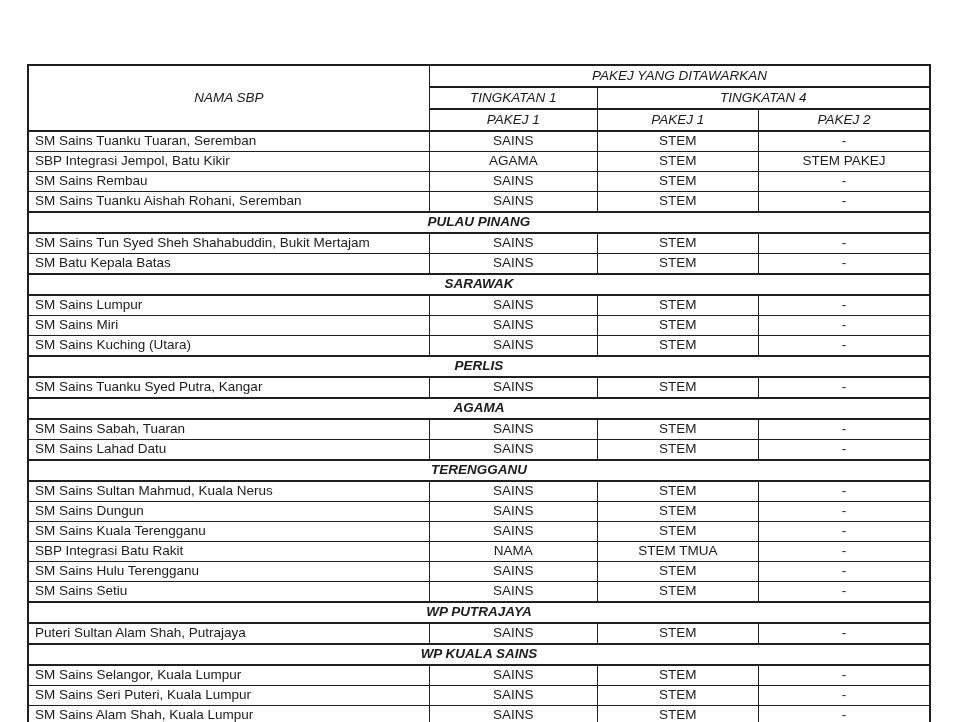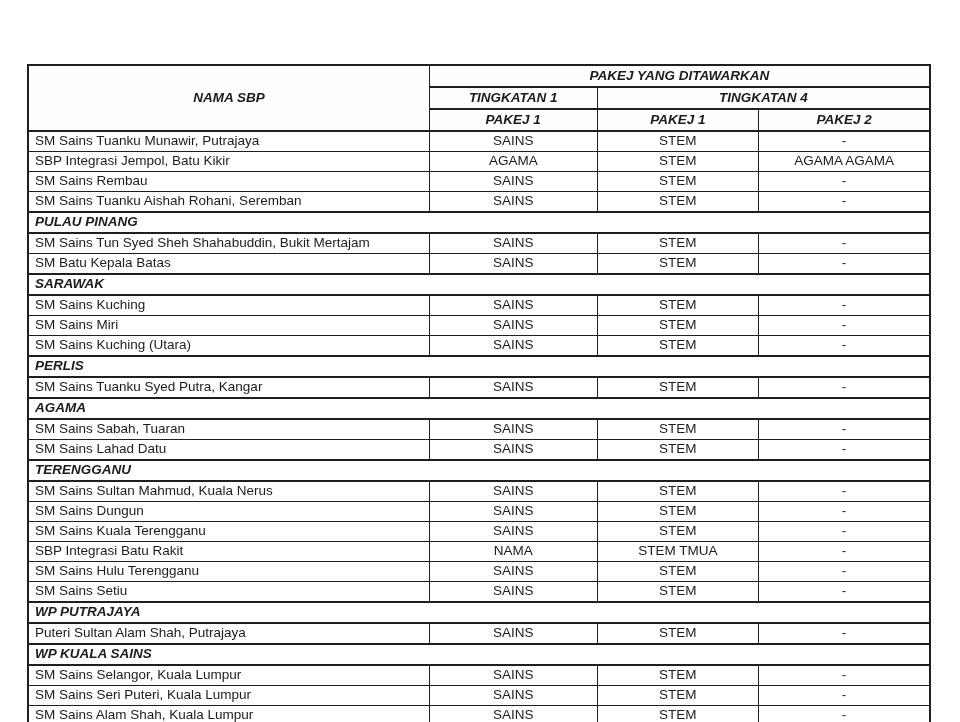--- a/index.html
+++ b/index.html
@@ -28,34 +28,34 @@
   table.sbp th, table.sbp td {
     border: 1px solid #1f1f1f;
     padding: 0 6px;
     height: 19px;
     line-height: 1.05;
     font-size: 13.5px;
     overflow: hidden;
     white-space: nowrap;
   }
   table.sbp thead th {
-    font-weight: bold;
+    font-weight: normal;
     font-style: italic;
     text-align: center;
     height: 20px;
     border-bottom-width: 2px;
     background: #fefefe;
   }
   table.sbp thead tr.group-row th { border-bottom-width: 2px; }
   td.name-cell { text-align: left; }
   td.pkg-cell { text-align: center; }
   tr.section-row td {
     font-weight: bold;
     font-style: italic;
-    text-align: left;
+    text-align: center;
     border-top-width: 2px;
     border-bottom-width: 2px;
   }
 </style>
 </head>
 <body>
 
 <div class="page">
   <div class="table-wrap">
     <table class="sbp">
@@ -75,30 +75,30 @@
           <th colspan="2">TINGKATAN 4</th>
         </tr>
         <tr>
           <th>PAKEJ 1</th>
           <th>PAKEJ 1</th>
           <th>PAKEJ 2</th>
         </tr>
       </thead>
       <tbody id="table-body">
           <tr class="school-row">
-            <td class="name-cell">SM Sains Tuanku Munawir, Putrajaya</td>
+            <td class="name-cell">SM Sains Tuanku Tuaran, Seremban</td>
             <td class="pkg-cell">SAINS</td>
             <td class="pkg-cell">STEM</td>
             <td class="pkg-cell">-</td>
           </tr>
           <tr class="school-row">
             <td class="name-cell">SBP Integrasi Jempol, Batu Kikir</td>
             <td class="pkg-cell">AGAMA</td>
             <td class="pkg-cell">STEM</td>
-            <td class="pkg-cell">AGAMA AGAMA</td>
+            <td class="pkg-cell">STEM PAKEJ</td>
           </tr>
           <tr class="school-row">
             <td class="name-cell">SM Sains Rembau</td>
             <td class="pkg-cell">SAINS</td>
             <td class="pkg-cell">STEM</td>
             <td class="pkg-cell">-</td>
           </tr>
           <tr class="school-row">
             <td class="name-cell">SM Sains Tuanku Aishah Rohani, Seremban</td>
             <td class="pkg-cell">SAINS</td>
@@ -117,21 +117,21 @@
           <tr class="school-row">
             <td class="name-cell">SM Batu Kepala Batas</td>
             <td class="pkg-cell">SAINS</td>
             <td class="pkg-cell">STEM</td>
             <td class="pkg-cell">-</td>
           </tr>
           <tr class="section-row">
             <td colspan="4">SARAWAK</td>
           </tr>
           <tr class="school-row">
-            <td class="name-cell">SM Sains Kuching</td>
+            <td class="name-cell">SM Sains Lumpur</td>
             <td class="pkg-cell">SAINS</td>
             <td class="pkg-cell">STEM</td>
             <td class="pkg-cell">-</td>
           </tr>
           <tr class="school-row">
             <td class="name-cell">SM Sains Miri</td>
             <td class="pkg-cell">SAINS</td>
             <td class="pkg-cell">STEM</td>
             <td class="pkg-cell">-</td>
           </tr>

